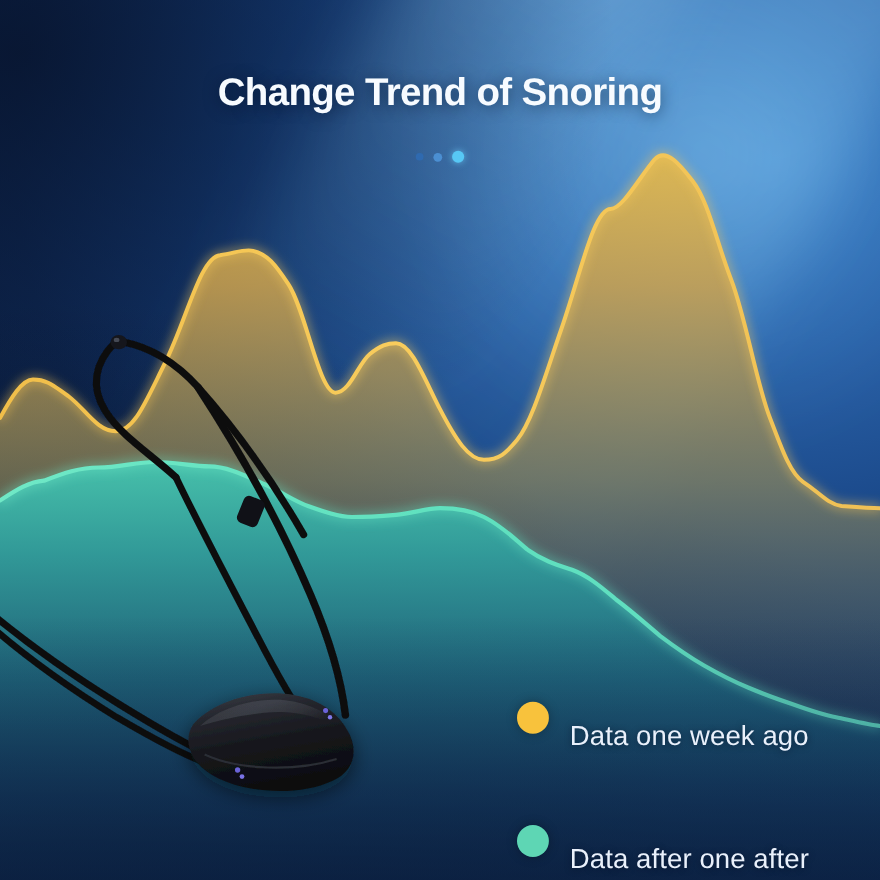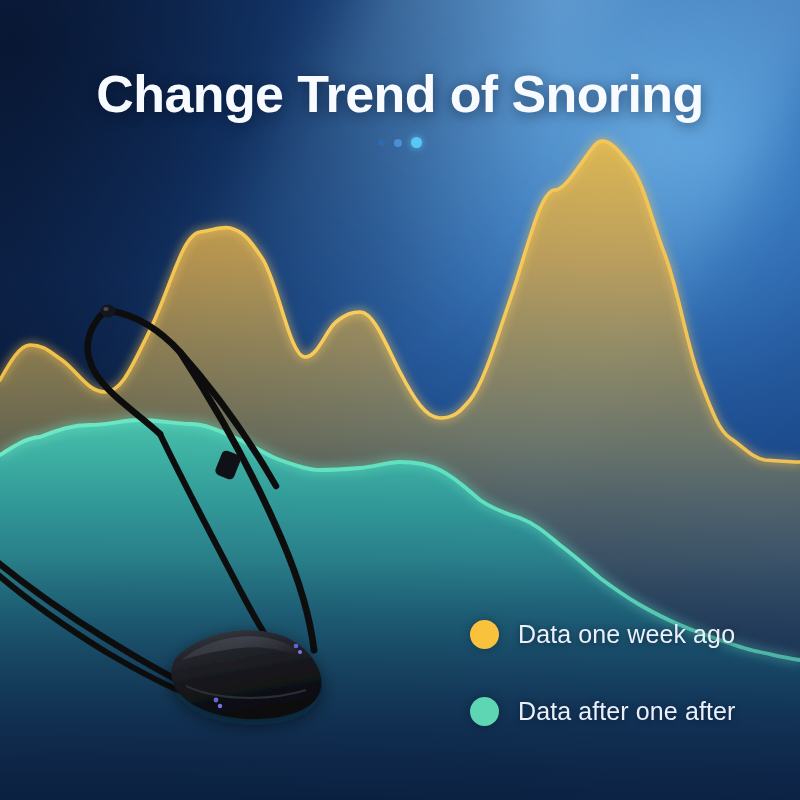--- a/index.html
+++ b/index.html
@@ -58,21 +58,21 @@
     width:560px; height:520px;
     background:radial-gradient(circle at 50% 50%, rgba(120,190,255,0.30) 0%, rgba(70,145,230,0.12) 42%, rgba(40,100,190,0) 72%);
     filter:blur(18px);
     mix-blend-mode:screen;
   }
 
   
   .title {
     position:absolute; left:0; top:64px; width:800px;
     text-align:center;
-    font-size:52px; font-weight:700; letter-spacing:-0.6px;
+    font-size:35px; font-weight:700; letter-spacing:-0.6px;
     color:#f7fbff;
     text-shadow:0 2px 14px rgba(3,14,36,0.55);
     white-space:nowrap;
   }
   .dots {
     position:absolute; left:0; top:137px; width:800px;
     display:flex; justify-content:center; align-items:center; gap:9px;
   }
   .dot { border-radius:50%; display:block; }
   .dot.d0 { width:7px;  height:7px;  background:#2f6ab0; }
@@ -94,20 +94,21 @@
   }
   .legend-row { display:flex; align-items:center; gap:19px; }
   .legend-swatch {
     width:29px; height:29px; border-radius:50%; flex:0 0 auto;
     box-shadow:0 0 10px rgba(0,0,0,0.28);
   }
   .legend-label {
     font-size:25px; font-weight:400; color:#e9f0fb;
     letter-spacing:0.1px; white-space:nowrap;
     text-shadow:0 1px 6px rgba(2,12,32,0.55);
+    margin-top:35px;
   }
 </style>
 </head>
 <body>
 
 <div id="stage">
 
   <div class="bg-base"></div>
   <div class="glow-tr"></div>
   <div class="beam"></div>

